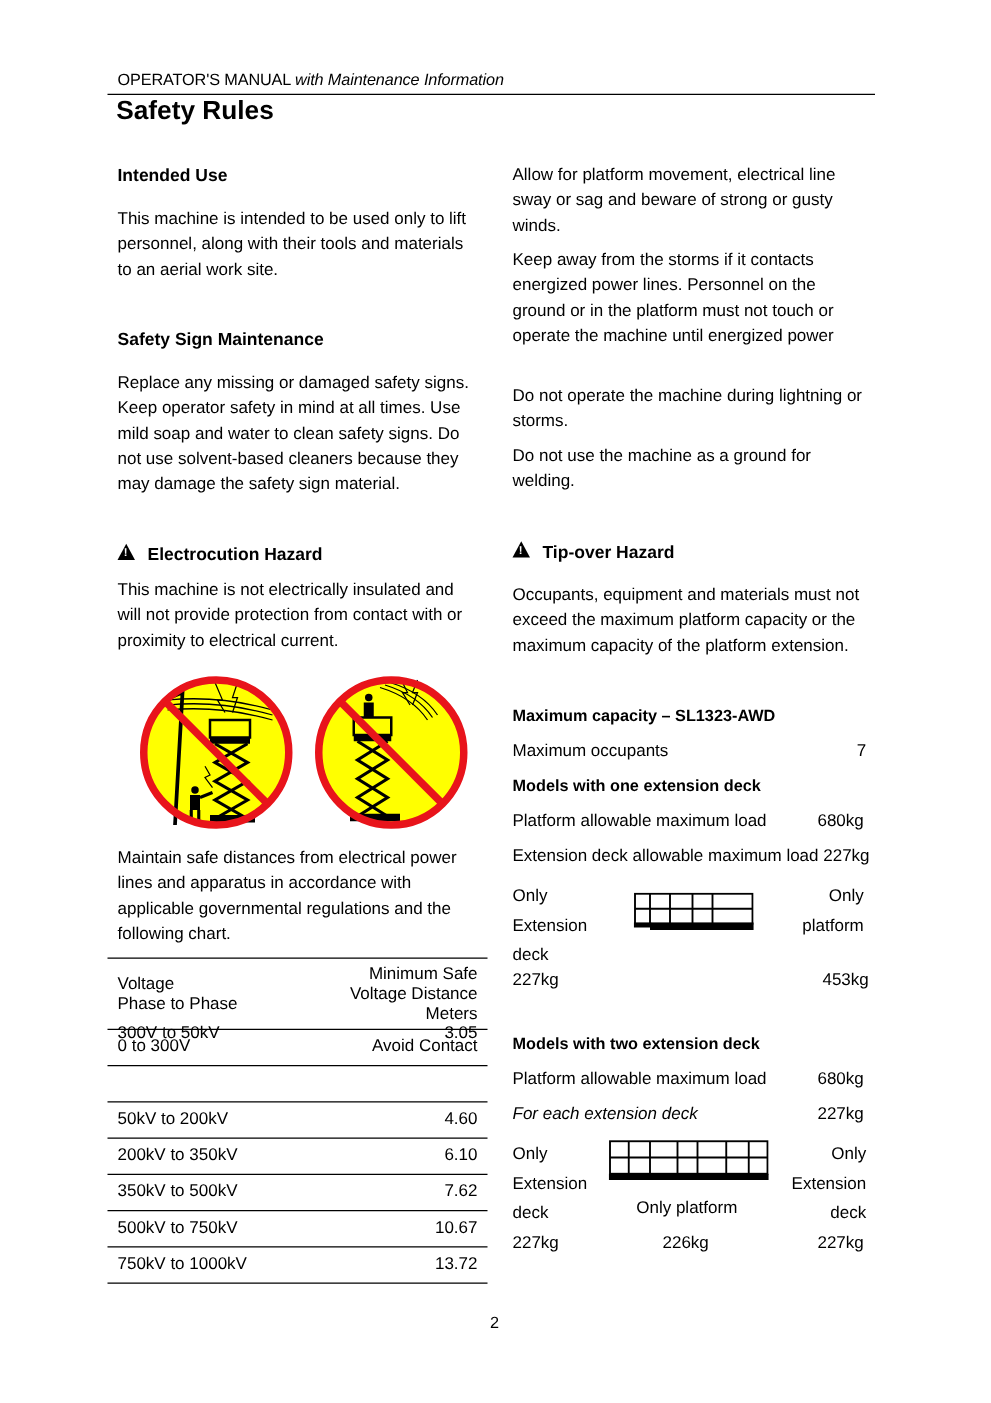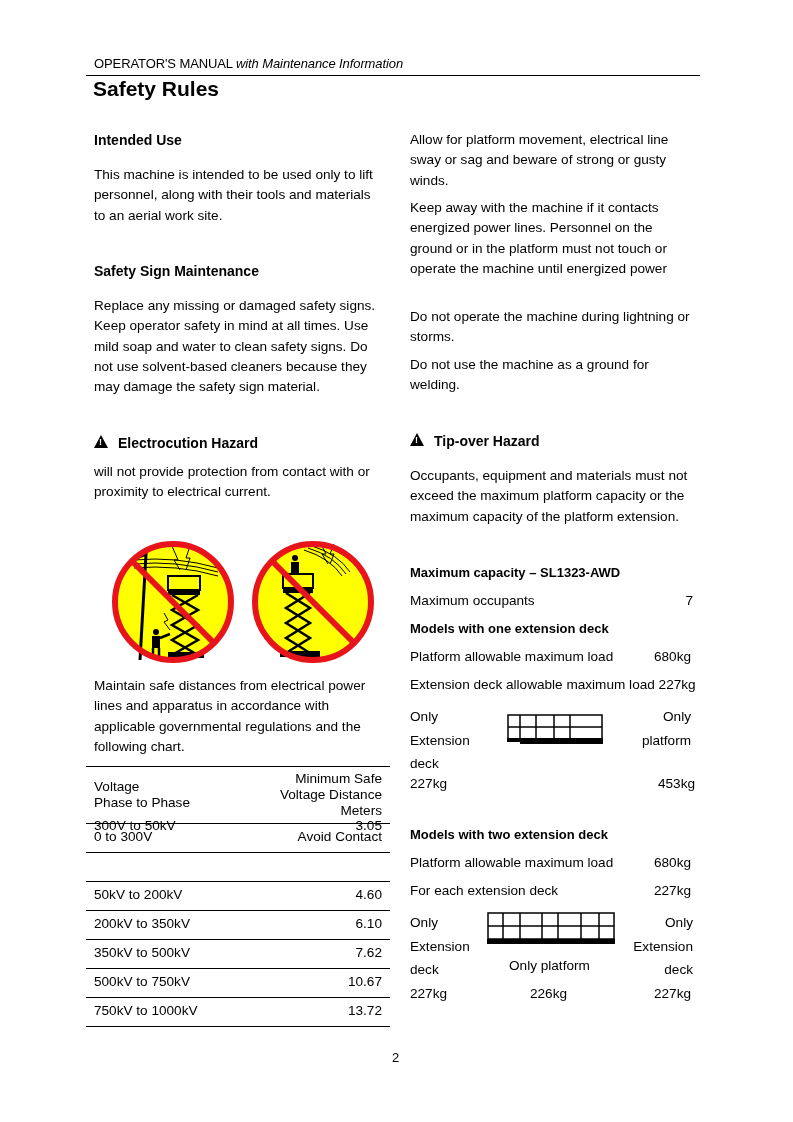--- a/index.html
+++ b/index.html
@@ -46,20 +46,21 @@
   <div>Keep operator safety in mind at all times. Use</div>
   <div>mild soap and water to clean safety signs. Do</div>
   <div>not use solvent-based cleaners because they</div>
   <div>may damage the safety sign material.</div>
 </div>
 
 <h2 style="left:94px;top:435px;">
   <span class="warn-tri"></span><span>Electrocution Hazard</span>
 </h2>
 <div class="p" style="left:94px;top:462px;">
+  <div>This machine is not electrically insulated and</div>
   <div>will not provide protection from contact with or</div>
   <div>proximity to electrical current.</div>
 </div>
 
 <svg class="abs" style="left:106px;top:538px;" width="134" height="128" viewBox="0 0 134 128">
   <circle cx="67" cy="64" r="58" fill="#ffff00"></circle>
   <g stroke="#000" fill="none" stroke-width="1">
     <path d="M28 22 Q70 18 112 30"></path>
       <path d="M28 26 Q70 22 112 34"></path>
       <path d="M28 30 Q70 26 112 38"></path>
@@ -164,21 +165,21 @@
     </div>
   <div class="hline" style="top:1026px;"></div>
 </div>
 
 <div class="p" style="left:410px;top:130px;">
   <div>Allow for platform movement, electrical line</div>
   <div>sway or sag and beware of strong or gusty</div>
   <div>winds.</div>
 </div>
 <div class="p" style="left:410px;top:198px;">
-  <div>Keep away with the machine if it contacts</div>
+  <div>Keep away from the storms if it contacts</div>
   <div>energized power lines. Personnel on the</div>
   <div>ground or in the platform must not touch or</div>
   <div>operate the machine until energized power</div>
 </div>
 <div class="p" style="left:410px;top:307px;">
   <div>Do not operate the machine during lightning or</div>
   <div>storms.</div>
 </div>
 <div class="p" style="left:410px;top:355px;">
   <div>Do not use the machine as a ground for</div>
@@ -225,21 +226,21 @@
   </g>
   <rect x="0" y="24" width="14" height="4" fill="#000"></rect>
   <rect x="13" y="24" width="83" height="6" fill="#000"></rect>
 </svg>
 <div class="cap" style="left:410px;top:776px;">227kg</div>
 <div class="cap r" style="left:600px;width:95px;top:776px;">453kg</div>
 
 <div class="capb" style="left:410px;top:827px;font-size:13px;">Models with two extension deck</div>
 <div class="cap" style="left:410px;top:855px;">Platform allowable maximum load</div>
 <div class="cap r" style="left:600px;width:91px;top:855px;">680kg</div>
-<div class="cap" style="left:410px;top:883px;">For each extension deck</div>
+<div class="cap" style="left:410px;top:883px;font-style:italic;">For each extension deck</div>
 <div class="cap r" style="left:600px;width:91px;top:883px;">227kg</div>
 
 <div class="cap" style="left:410px;top:911px;line-height:23.5px;">
   <div>Only</div>
   <div>Extension</div>
   <div>deck</div>
 </div>
 <div class="cap r" style="left:600px;width:93px;top:911px;line-height:23.5px;">
   <div>Only</div>
   <div>Extension</div>

